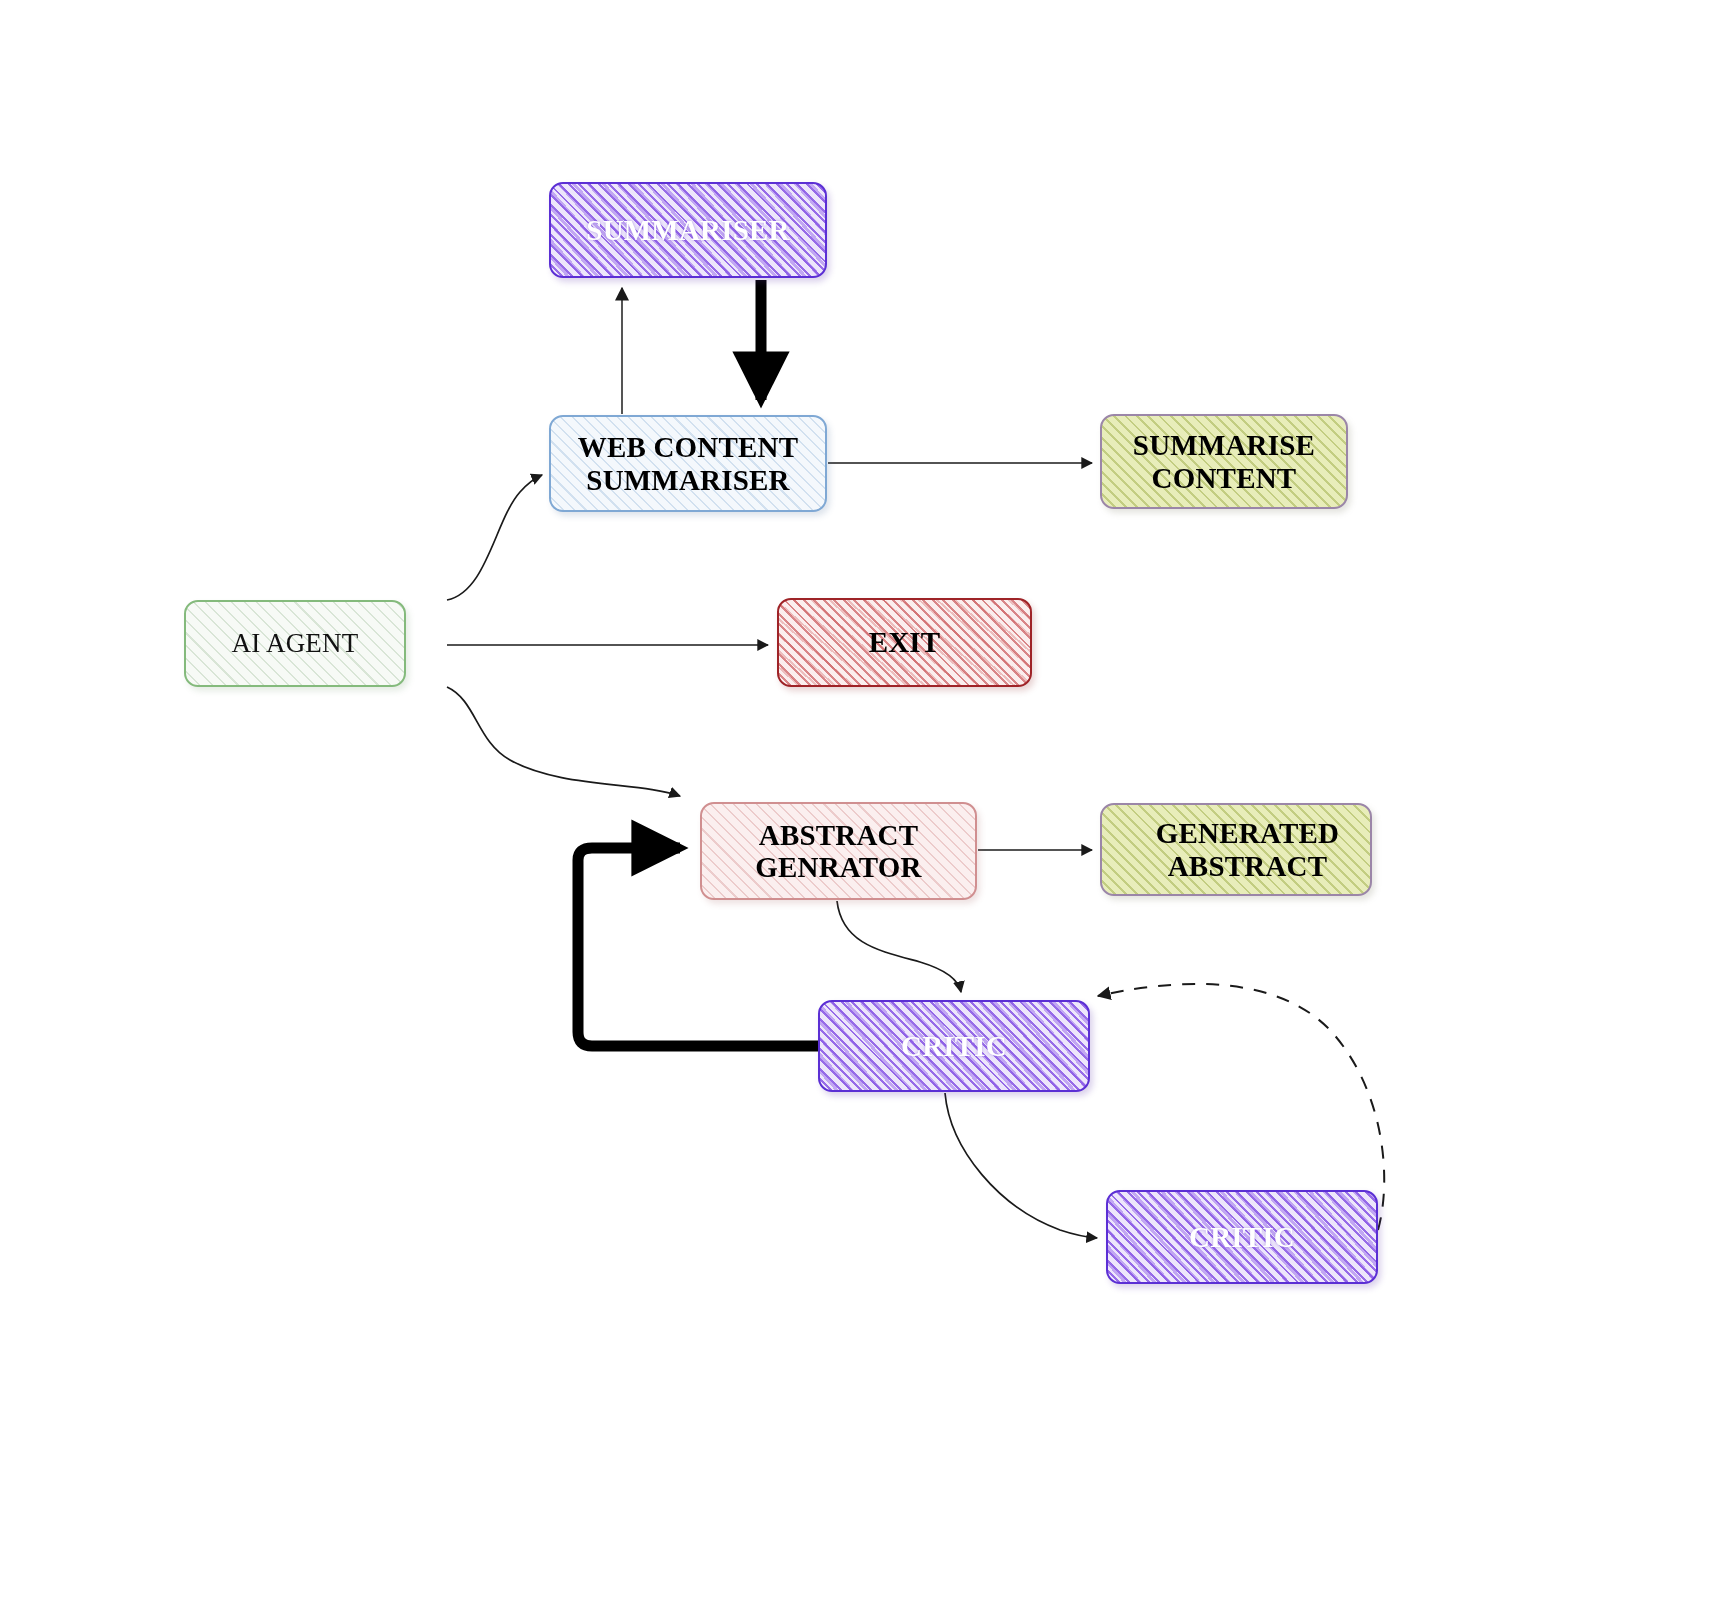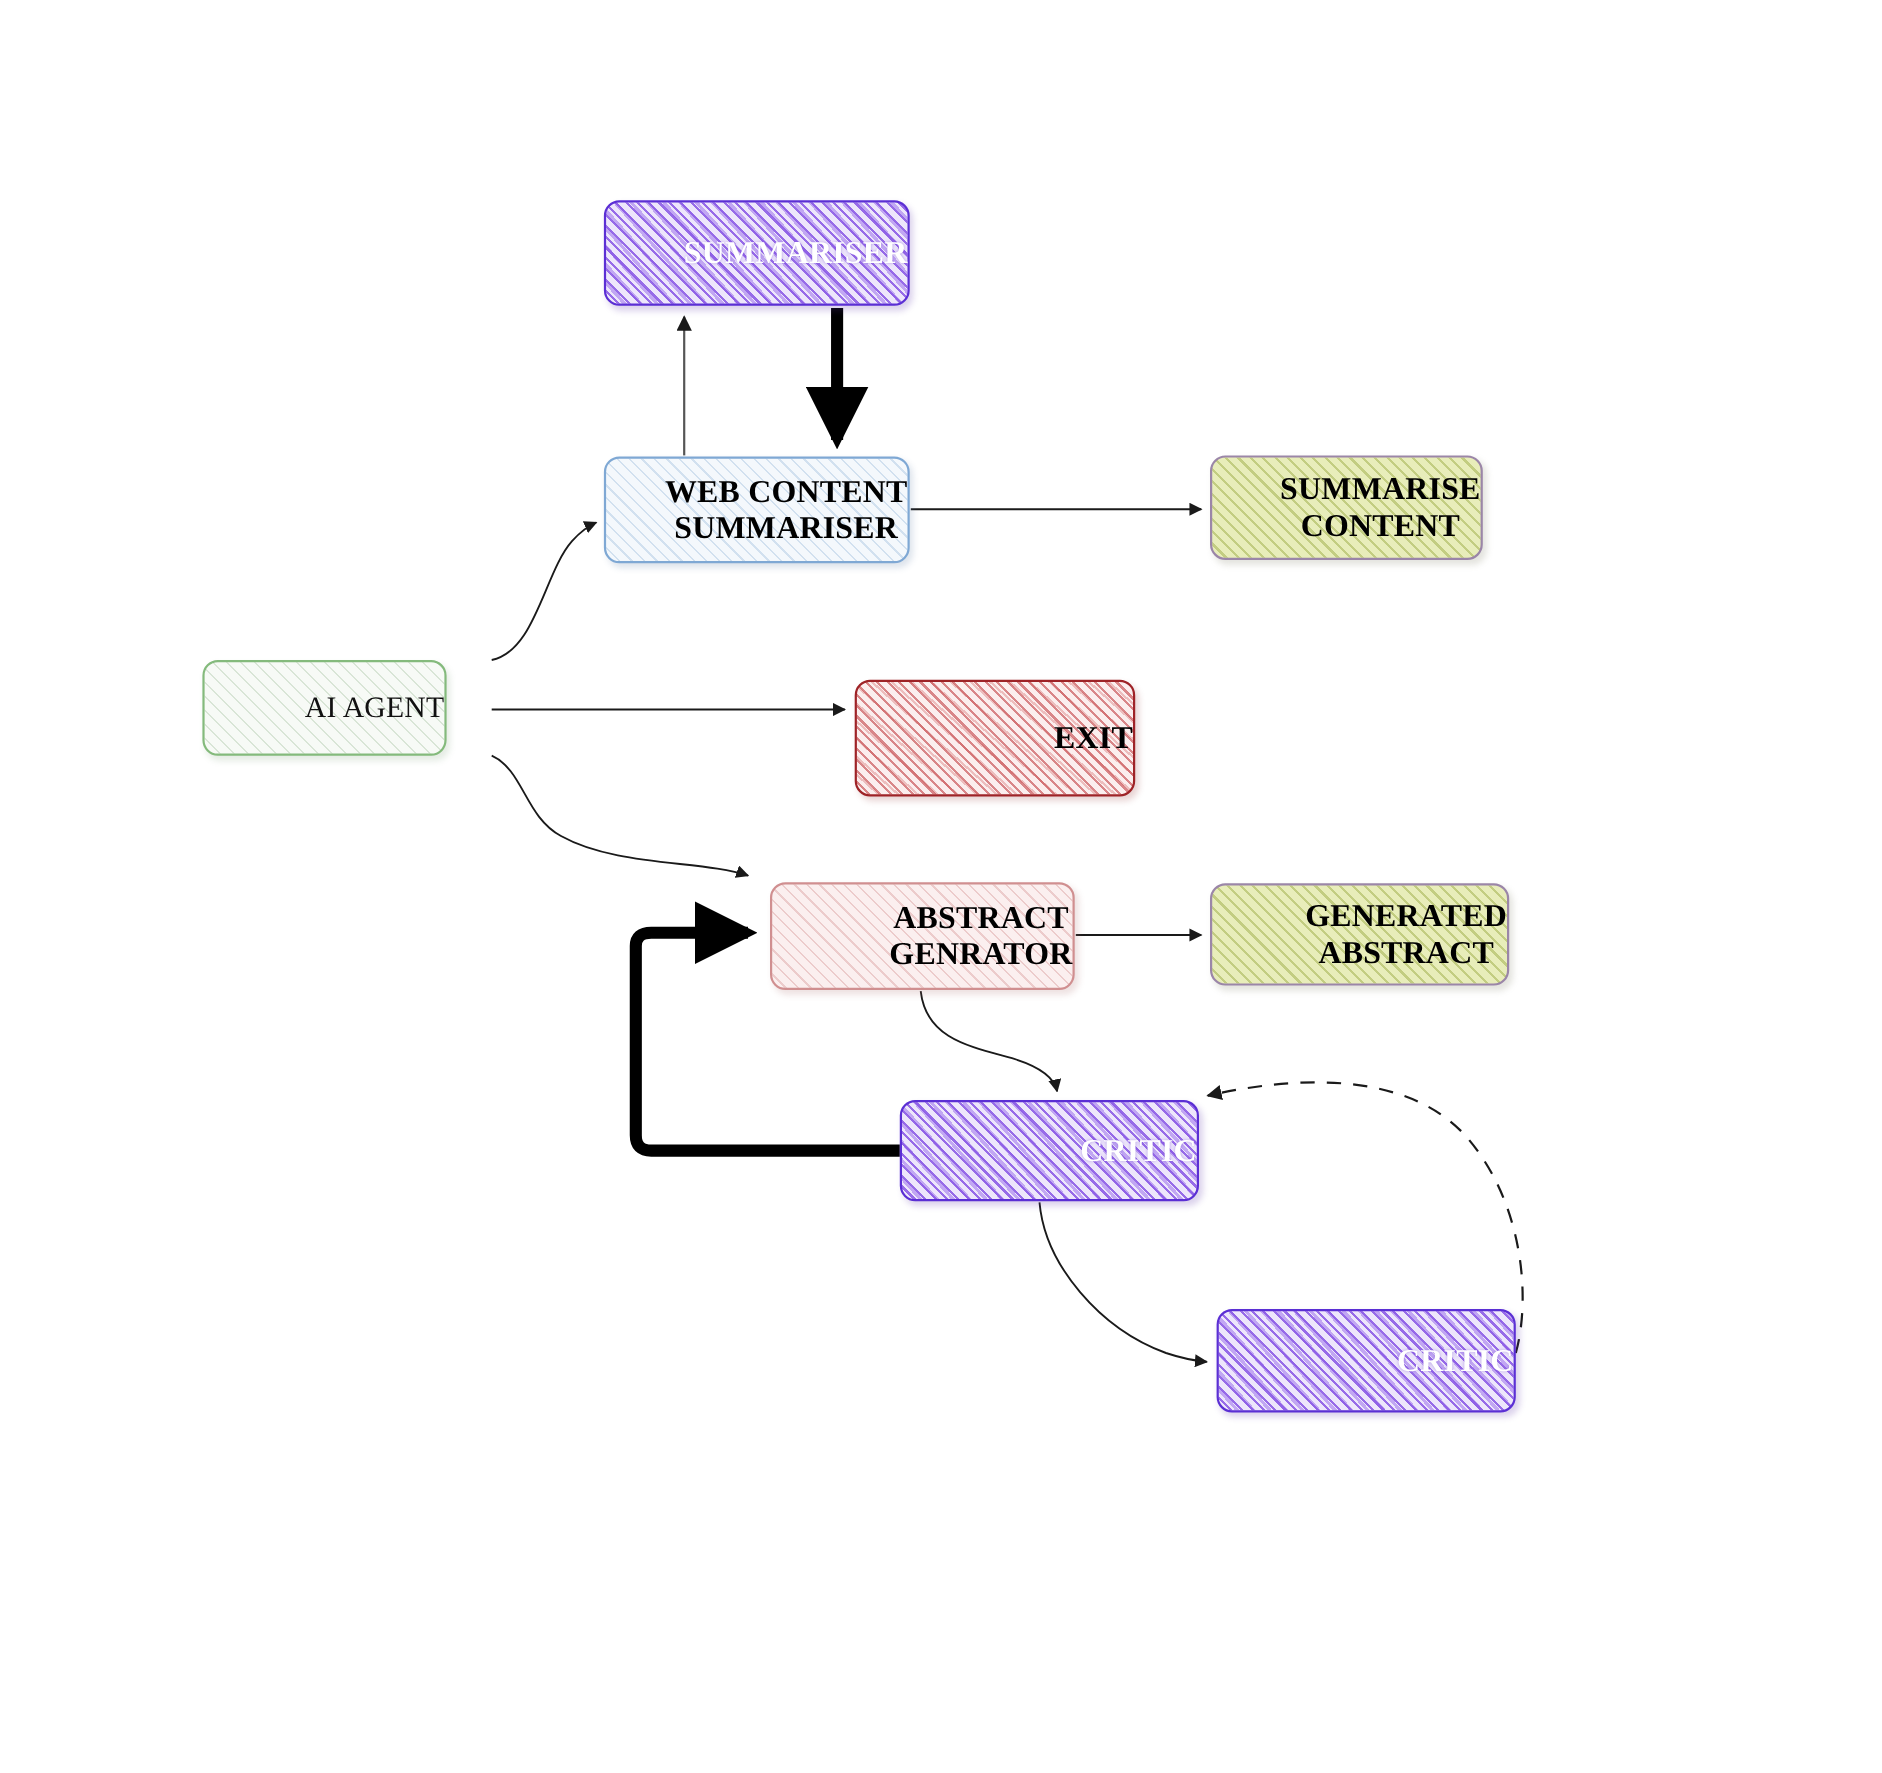--- a/index.html
+++ b/index.html
@@ -20,21 +20,21 @@
     left: 0; top: 0;
     width: 1711px;
     height: 1612px;
     pointer-events: none;
   }
   .node {
     position: absolute;
     box-sizing: border-box;
     display: flex;
     align-items: center;
-    justify-content: flex-end;
+    justify-content: center;
     text-align: center;
     border-radius: 14px;
     line-height: 1.12;
     letter-spacing: 0.2px;
     white-space: pre-line;
   }
 
   
   .n-purple {
     color: #ffffff;
@@ -197,21 +197,21 @@
 
   <div class="node n-olive" style="left:1100px; top:414px; width:248px; height:95px;">
     <span>SUMMARISE
 CONTENT</span>
   </div>
 
   <div class="node n-green" style="left:184px; top:600px; width:222px; height:87px;">
     <span>AI AGENT</span>
   </div>
 
-  <div class="node n-red" style="left:777px; top:598px; width:255px; height:106px;margin-top:20px;">
+  <div class="node n-red" style="left:777px; top:598px; width:255px; height:89px;">
     <span>EXIT</span>
   </div>
 
   <div class="node n-pink" style="left:700px; top:802px; width:277px; height:98px;">
     <span>ABSTRACT
 GENRATOR</span>
   </div>
 
   <div class="node n-olive" style="left:1100px; top:803px; width:272px; height:93px;padding-left:23px;">
     <span>GENERATED

